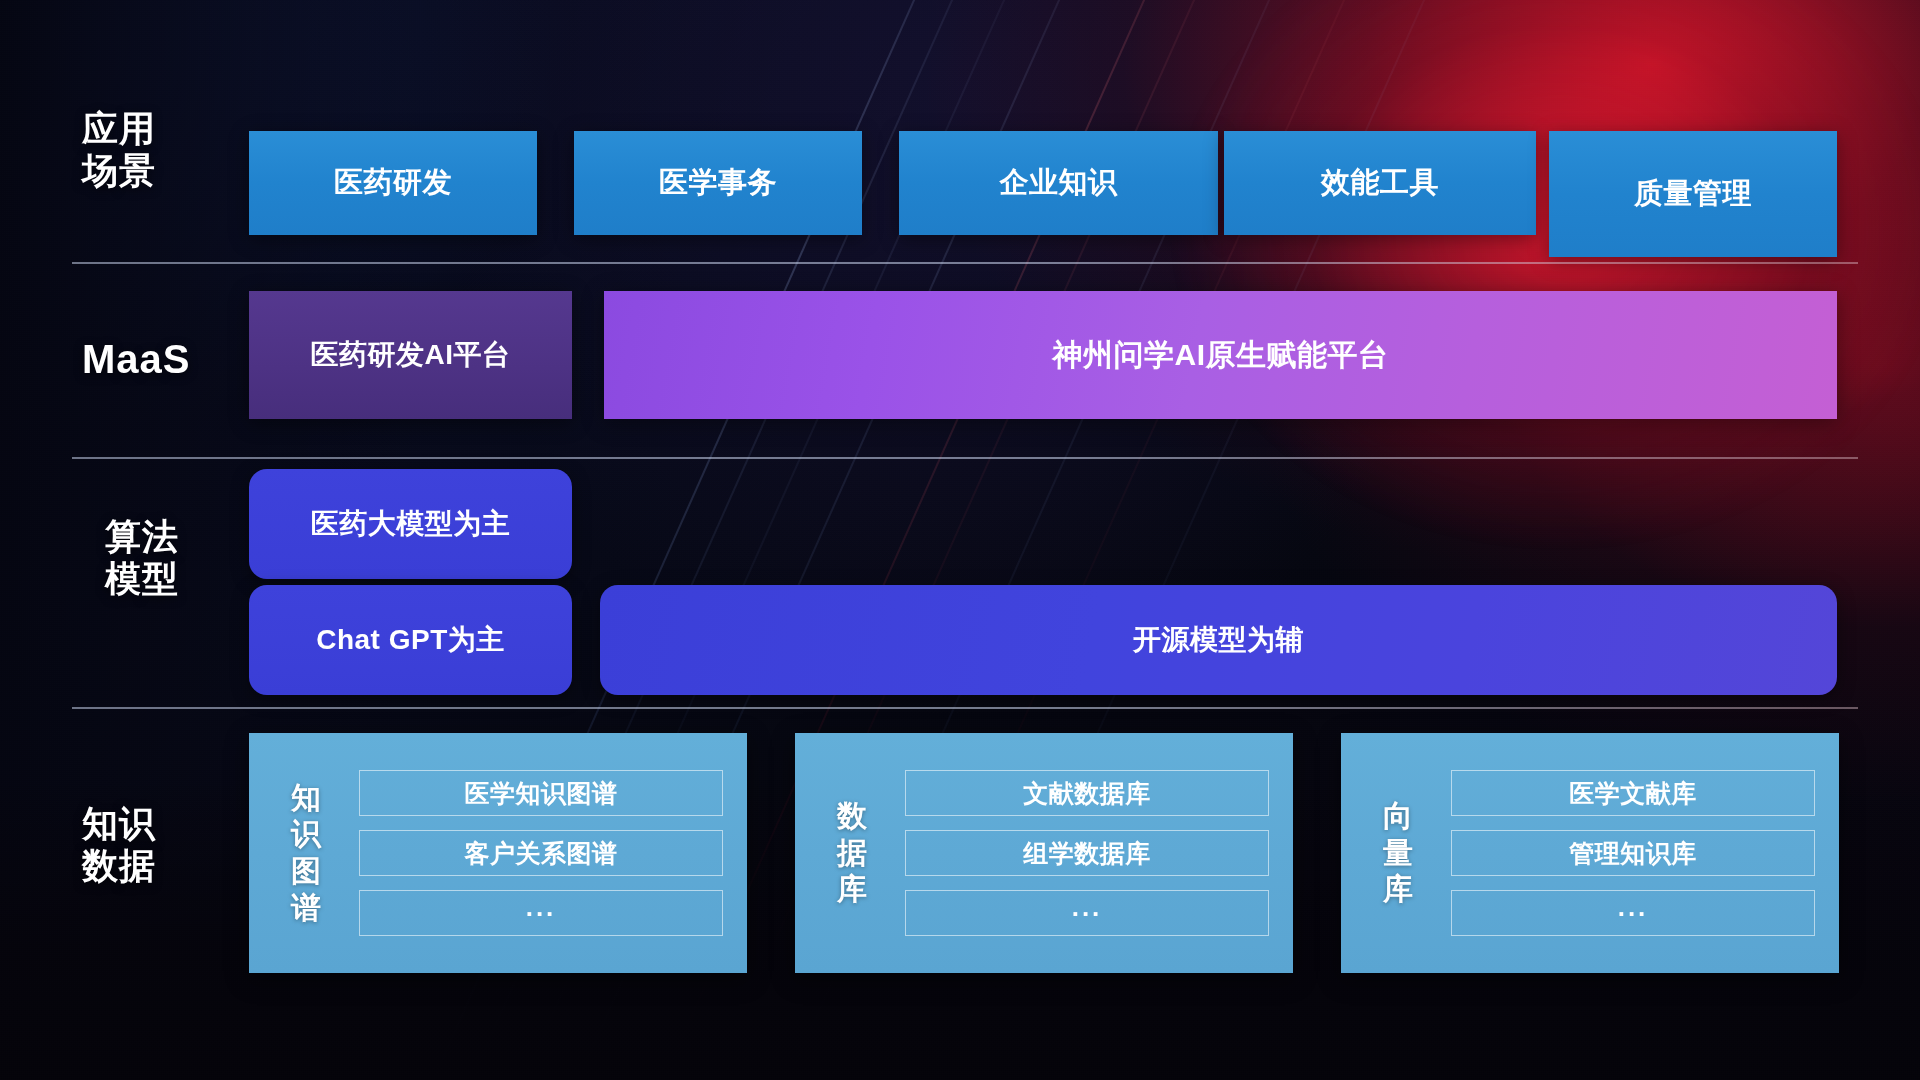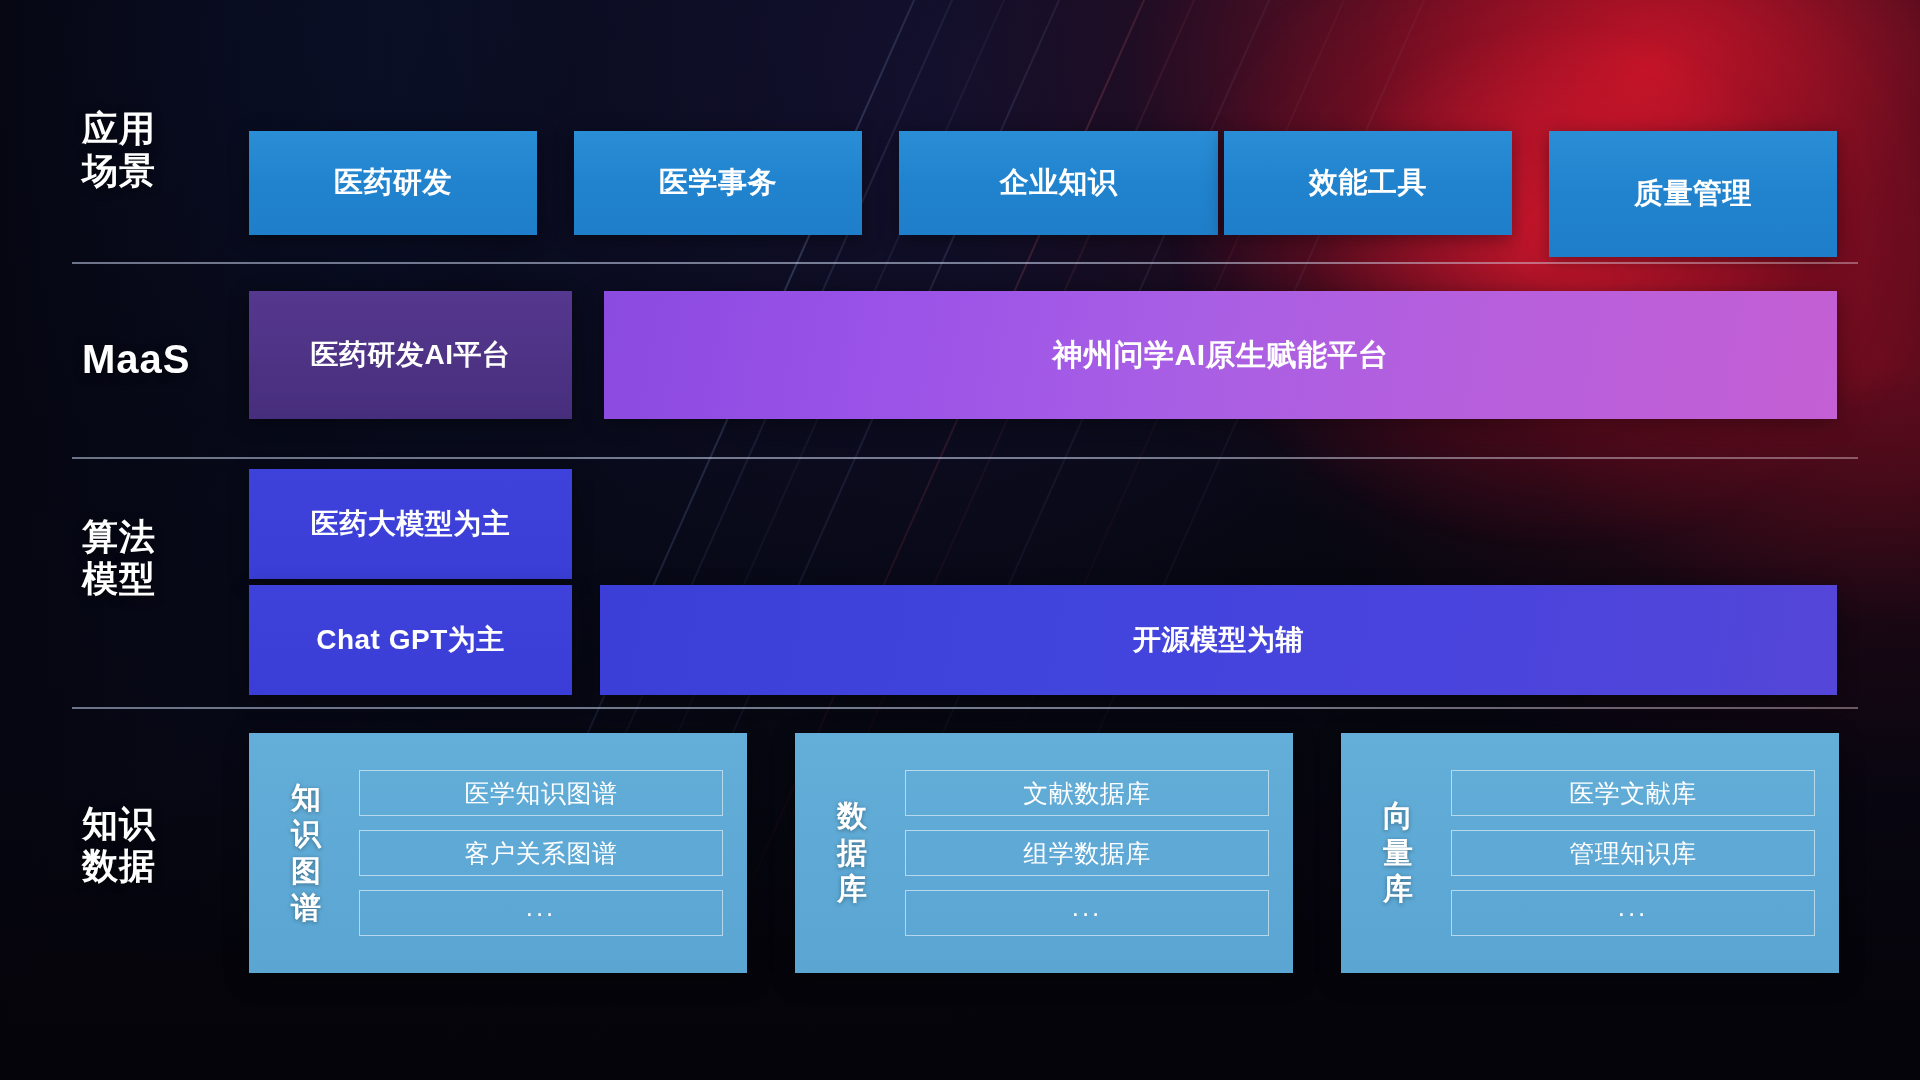--- a/index.html
+++ b/index.html
@@ -87,41 +87,42 @@
     background:linear-gradient(100deg,#8b4ae0 0%, #9a52e8 22%, #a95fe4 48%, #b65fdd 70%, #c45fd4 100%);
     font-size:30px;
     box-shadow:0 4px 20px rgba(0,0,0,.36);
   }
 
   
   .algo{
     background:linear-gradient(100deg,#3b3fd8 0%, #4144dd 40%, #4a44dd 70%, #5446d8 100%);
     font-size:28px;
     box-shadow:0 4px 18px rgba(0,0,0,.38);
+    border-radius:18px;
   }
   .algo-left{ background:linear-gradient(180deg,#3e42db 0%,#3a3ed6 100%); }
 
   
   .kpanel{
     position:absolute;
     background:linear-gradient(180deg,#63afd9 0%, #5ea9d5 50%, #5aa5d2 100%);
     display:flex; align-items:center;
     box-shadow:0 6px 22px rgba(0,0,0,.45);
   }
   .kpanel-title{
     color:#fff; font-weight:bold; font-size:30px; line-height:1.22;
     width:62px; text-align:center; flex:0 0 auto;
     margin-left:26px;
     text-shadow:0 1px 4px rgba(0,0,0,.35);
   }
   .kpanel-items{ flex:1 1 auto; display:flex; flex-direction:column; gap:14px; margin:0 24px 0 22px; }
   .kitem{
     height:46px; border:1px solid rgba(255,255,255,0.55);
     display:flex; align-items:center; justify-content:center;
-    color:#fff; font-weight:normal; font-size:25px; letter-spacing:.5px;
+    color:#fff; font-weight:bold; font-size:25px; letter-spacing:.5px;
   }
   .kitem.dots{ font-size:26px; letter-spacing:3px; }
   .kitem.dots span{ position:relative; top:-6px; }
 </style>
 </head>
 <body>
 
 <div id="stage">
 
   <div class="bg-base"></div>
@@ -150,21 +151,21 @@
 
     <div class="box scn" style="left:249px;  top:131px; width:288px; height:104px;">
       <span>医药研发</span>
     </div>
     <div class="box scn" style="left:574px;  top:131px; width:288px; height:104px;">
       <span>医学事务</span>
     </div>
     <div class="box scn" style="left:899px;  top:131px; width:319px; height:104px;">
       <span>企业知识</span>
     </div>
-    <div class="box scn" style="left:1224px; top:131px; width:288px; height:104px;">
+    <div class="box scn" style="left:1224px; top:131px; width:312px; height:104px;">
       <span>效能工具</span>
     </div>
     <div class="box scn" style="left:1549px; top:131px; width:288px; height:126px;">
       <span>质量管理</span>
     </div>
 
     <div class="divider" style="top:262px;"></div>
 
     <div class="rowlabel" style="top:336px; font-size:40px;">
       <div style="white-space:pre-line;">MaaS</div>
@@ -173,21 +174,21 @@
     <div class="box maas-left" style="left:249px; top:291px; width:323px; height:128px;">
       <span>医药研发AI平台</span>
     </div>
     <div class="box maas-right" style="left:604px; top:291px; width:1233px; height:128px;">
       <span>神州问学AI原生赋能平台</span>
     </div>
 
     <div class="divider" style="top:457px;"></div>
 
     <div class="rowlabel" style="top:516px;">
-      <div style="white-space:pre-line;">算法
+      <div style="white-space:pre-line;margin-left:23px;">算法
 模型</div>
     </div>
 
     <div class="box algo algo-left" style="left:249px; top:469px; width:323px; height:110px;">
       <span>医药大模型为主</span>
     </div>
 
     <div class="box algo algo-left" style="left:249px; top:585px; width:323px; height:110px;">
       <span>Chat GPT为主</span>
     </div>

